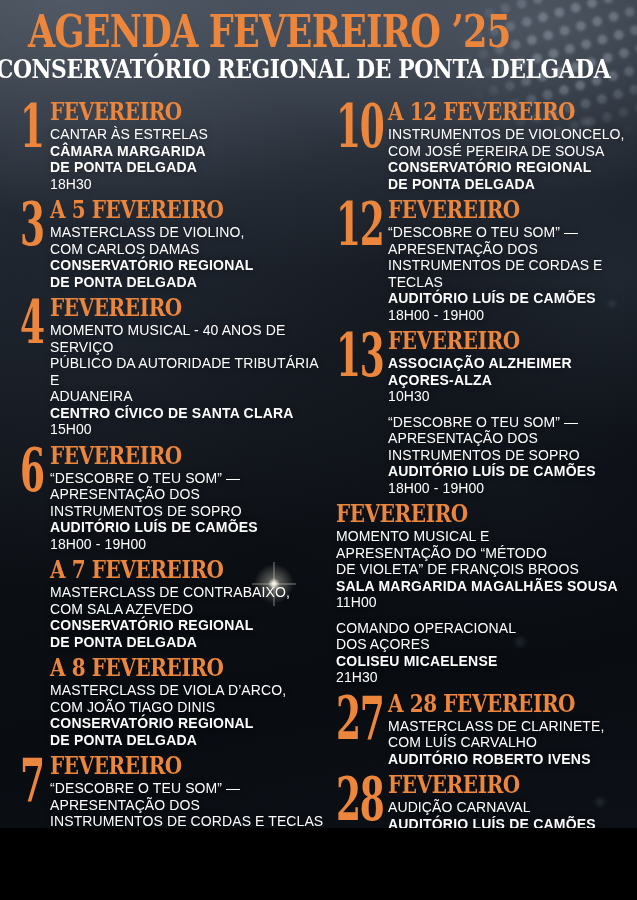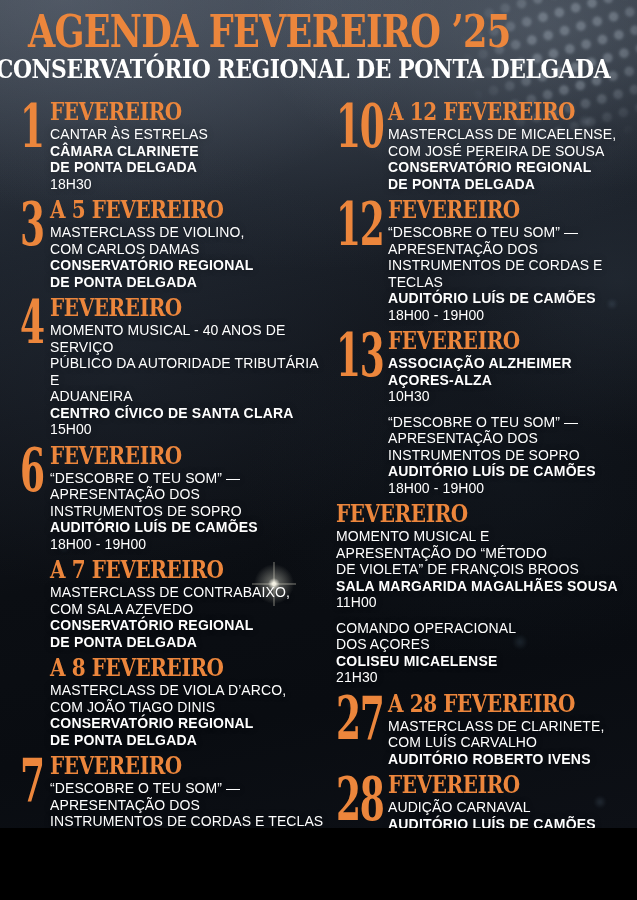--- a/index.html
+++ b/index.html
@@ -102,21 +102,21 @@
   <div class="col col-left">
   <div class="event">
     <div class="num-box">
       <span class="num">1</span>
     </div>
     <div class="event-body">
       <div class="heading">FEVEREIRO</div>
       <div class="entries">
             <div class="entry">
               <div class="line">CANTAR ÀS ESTRELAS</div>
-              <div class="line bold">CÂMARA CLARINETE</div>
+              <div class="line bold">CÂMARA MARGARIDA</div>
               <div class="line bold">DE PONTA DELGADA</div>
               <div class="line">18H30</div>
             </div>
           </div>
     </div>
   </div>
 
   <div class="event">
     <div class="num-box">
       <span class="num">3</span>
@@ -238,21 +238,21 @@
 </div>
   <div class="col col-right">
   <div class="event">
     <div class="num-box">
       <span class="num">10</span>
     </div>
     <div class="event-body">
       <div class="heading">A 12 FEVEREIRO</div>
       <div class="entries">
             <div class="entry">
-              <div class="line">MASTERCLASS DE MICAELENSE,</div>
+              <div class="line">INSTRUMENTOS DE VIOLONCELO,</div>
               <div class="line">COM JOSÉ PEREIRA DE SOUSA</div>
               <div class="line bold">CONSERVATÓRIO REGIONAL</div>
               <div class="line bold">DE PONTA DELGADA</div>
             </div>
           </div>
     </div>
   </div>
 
   <div class="event">
     <div class="num-box">

